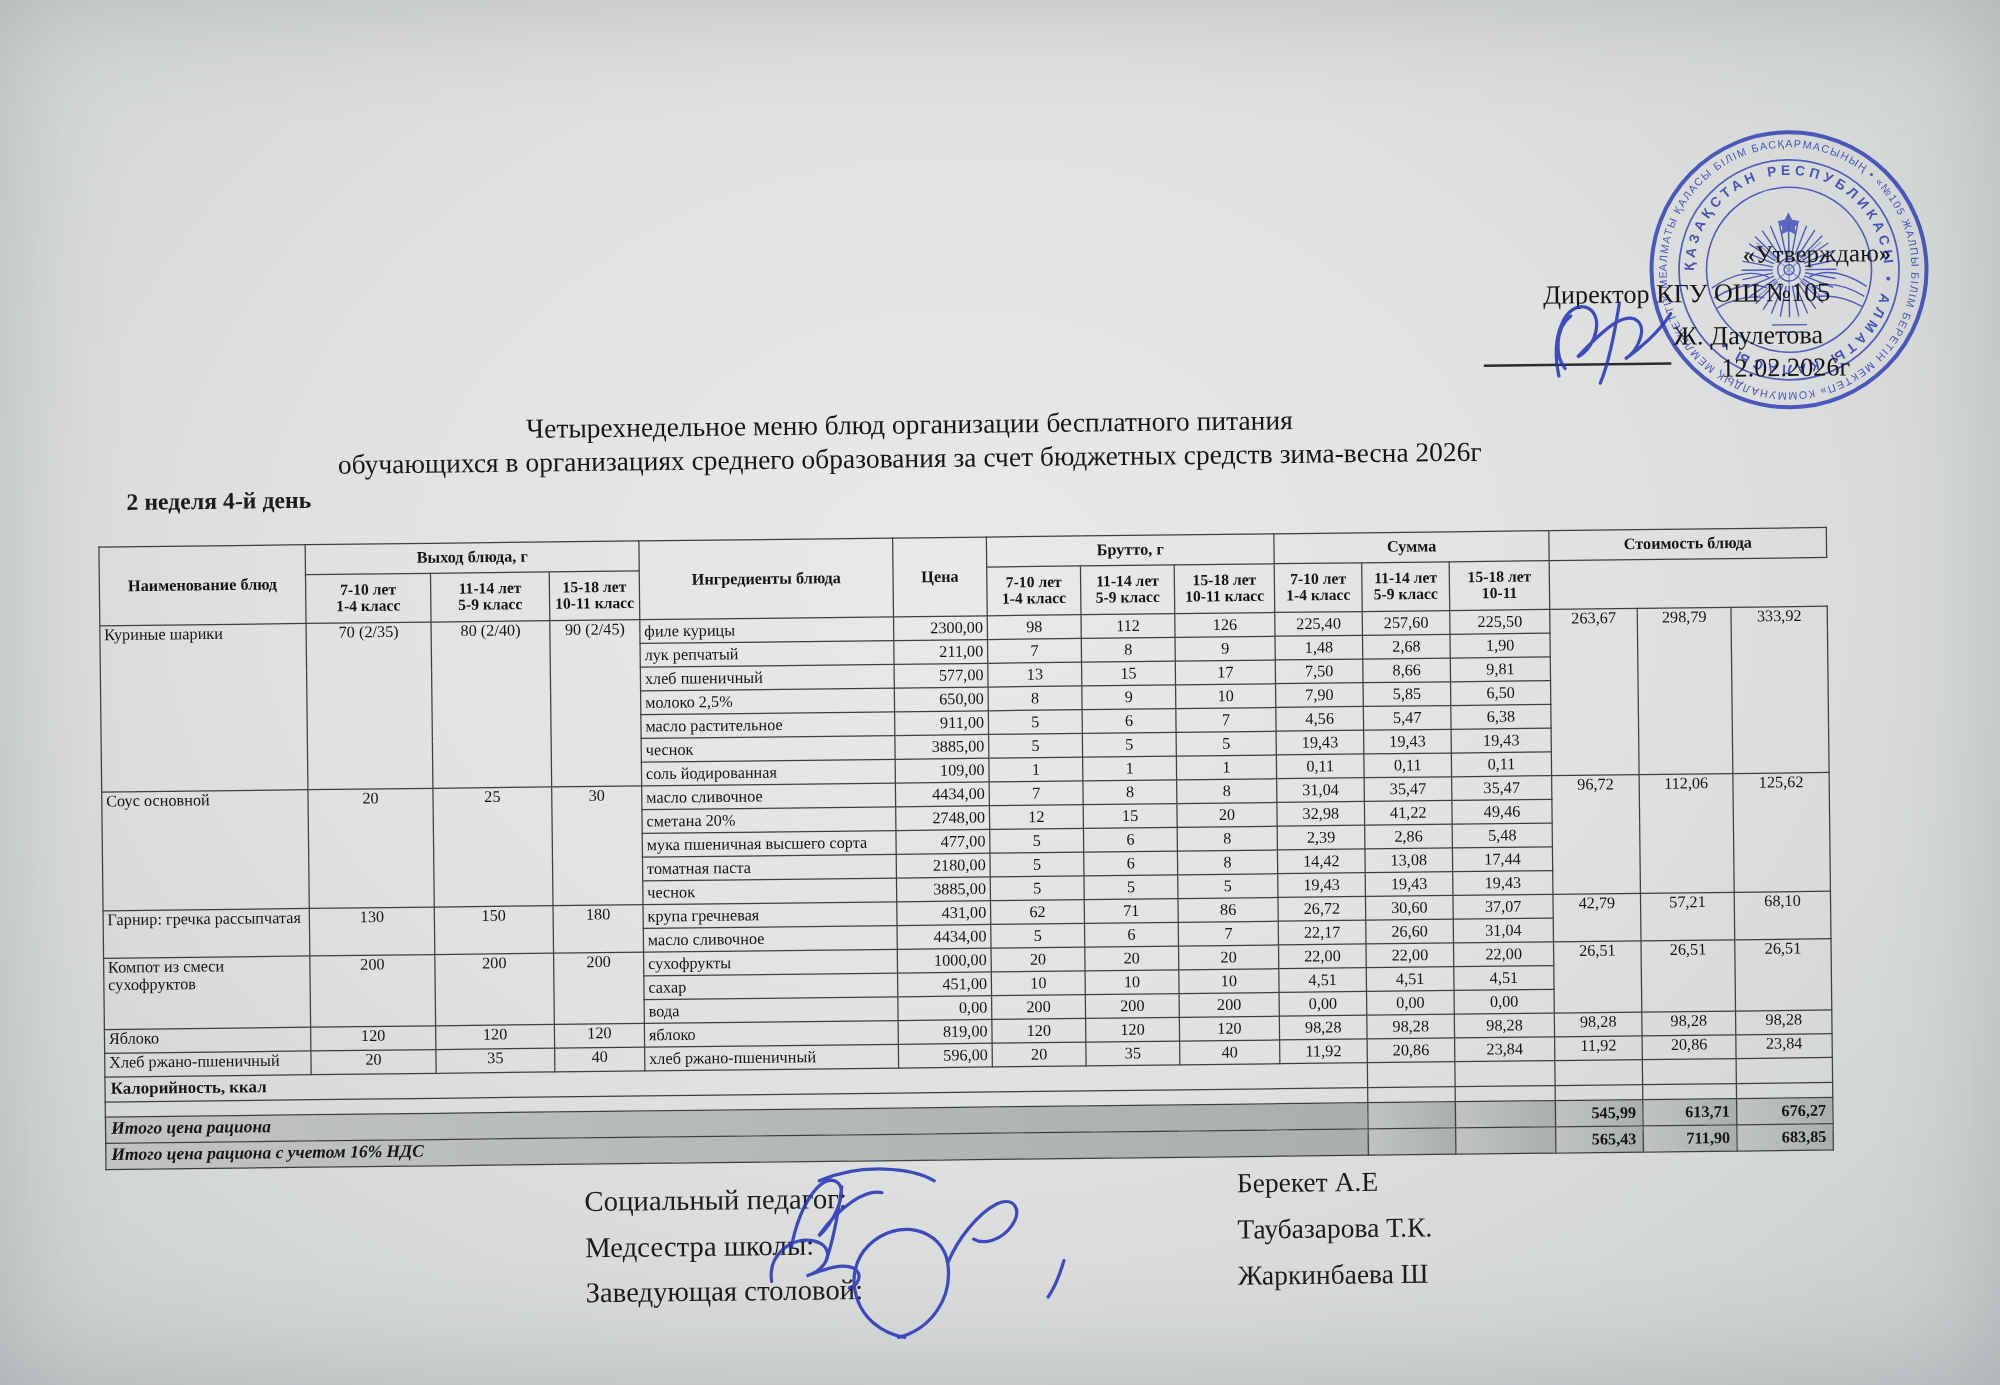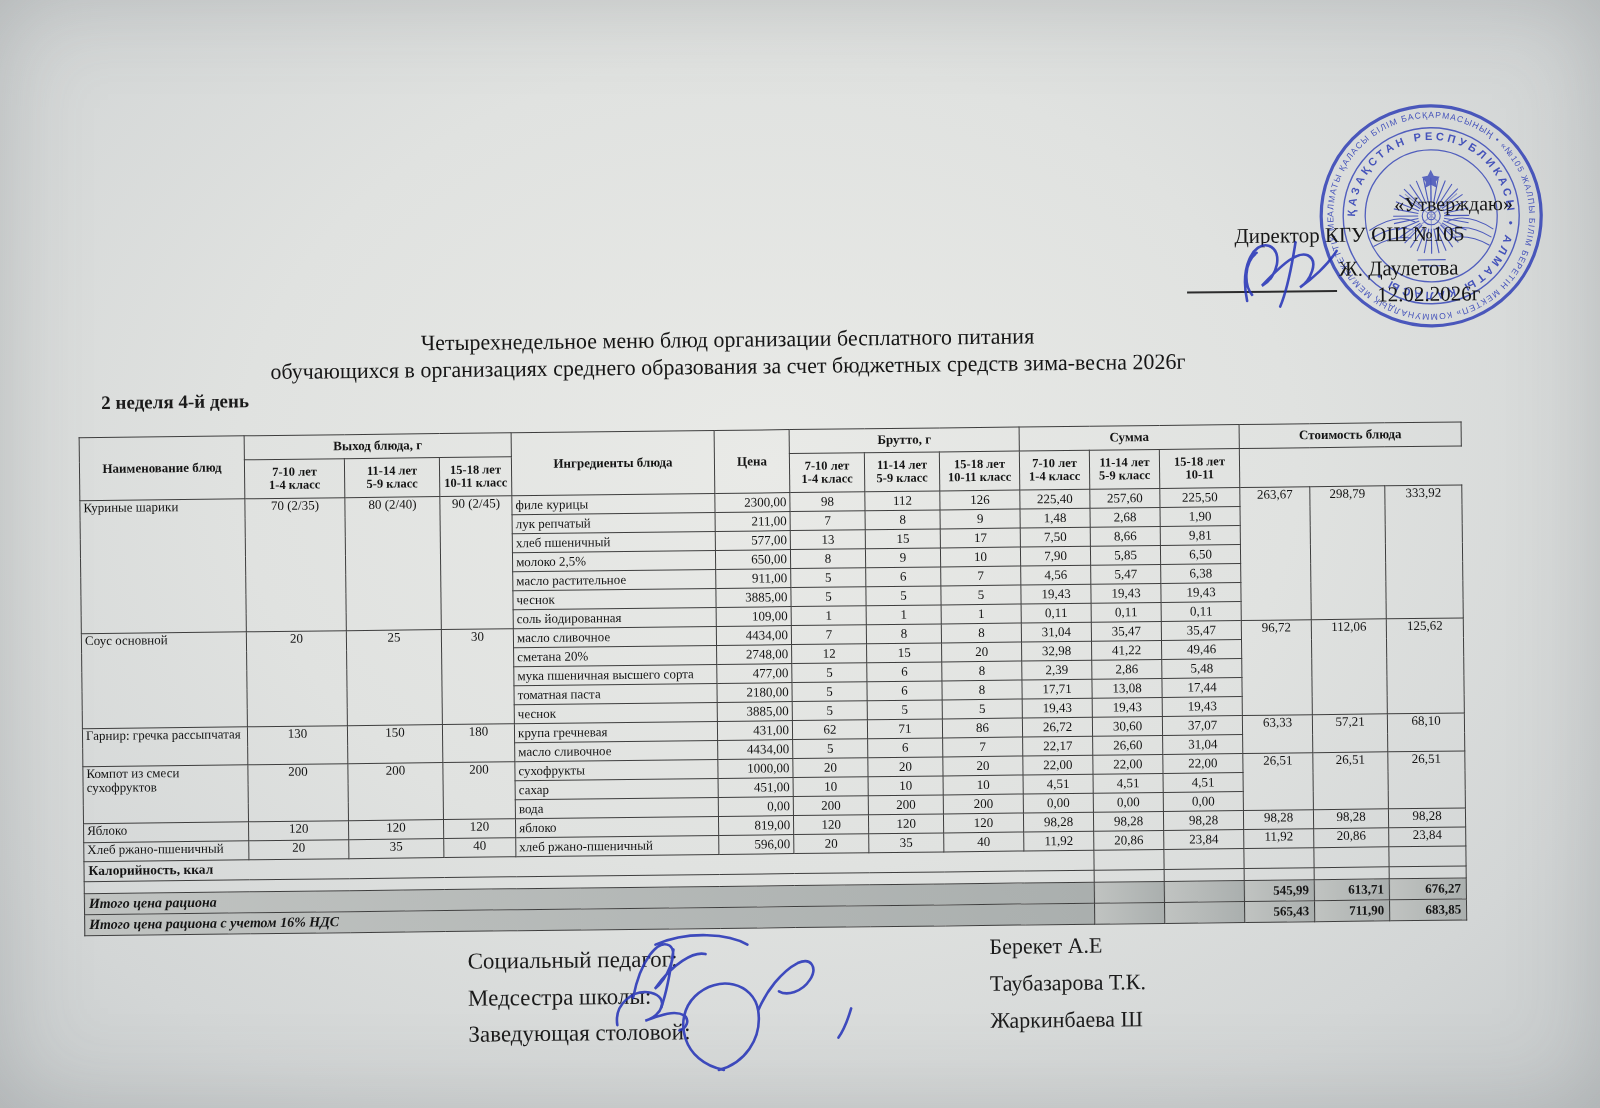--- a/index.html
+++ b/index.html
@@ -320,21 +320,21 @@
             <td class="num">2,39</td>
             <td class="num">2,86</td>
             <td class="num">5,48</td>
           </tr>
           <tr>
             <td class="ing">томатная паста</td>
             <td class="price">2180,00</td>
             <td class="num">5</td>
             <td class="num">6</td>
             <td class="num">8</td>
-            <td class="num">17,71</td>
+            <td class="num">14,42</td>
             <td class="num">13,08</td>
             <td class="num">17,44</td>
           </tr>
           <tr>
             <td class="ing">чеснок</td>
             <td class="price">3885,00</td>
             <td class="num">5</td>
             <td class="num">5</td>
             <td class="num">5</td>
             <td class="num">19,43</td>
@@ -347,21 +347,21 @@
             <td class="out" rowspan="2">150</td>
             <td class="out" rowspan="2">180</td>
             <td class="ing">крупа гречневая</td>
             <td class="price">431,00</td>
             <td class="num">62</td>
             <td class="num">71</td>
             <td class="num">86</td>
             <td class="num">26,72</td>
             <td class="num">30,60</td>
             <td class="num">37,07</td>
-            <td class="cost" rowspan="2">63,33</td>
+            <td class="cost" rowspan="2">42,79</td>
             <td class="cost" rowspan="2">57,21</td>
             <td class="cost" rowspan="2">68,10</td>
           </tr>
           <tr>
             <td class="ing">масло сливочное</td>
             <td class="price">4434,00</td>
             <td class="num">5</td>
             <td class="num">6</td>
             <td class="num">7</td>
             <td class="num">22,17</td>

